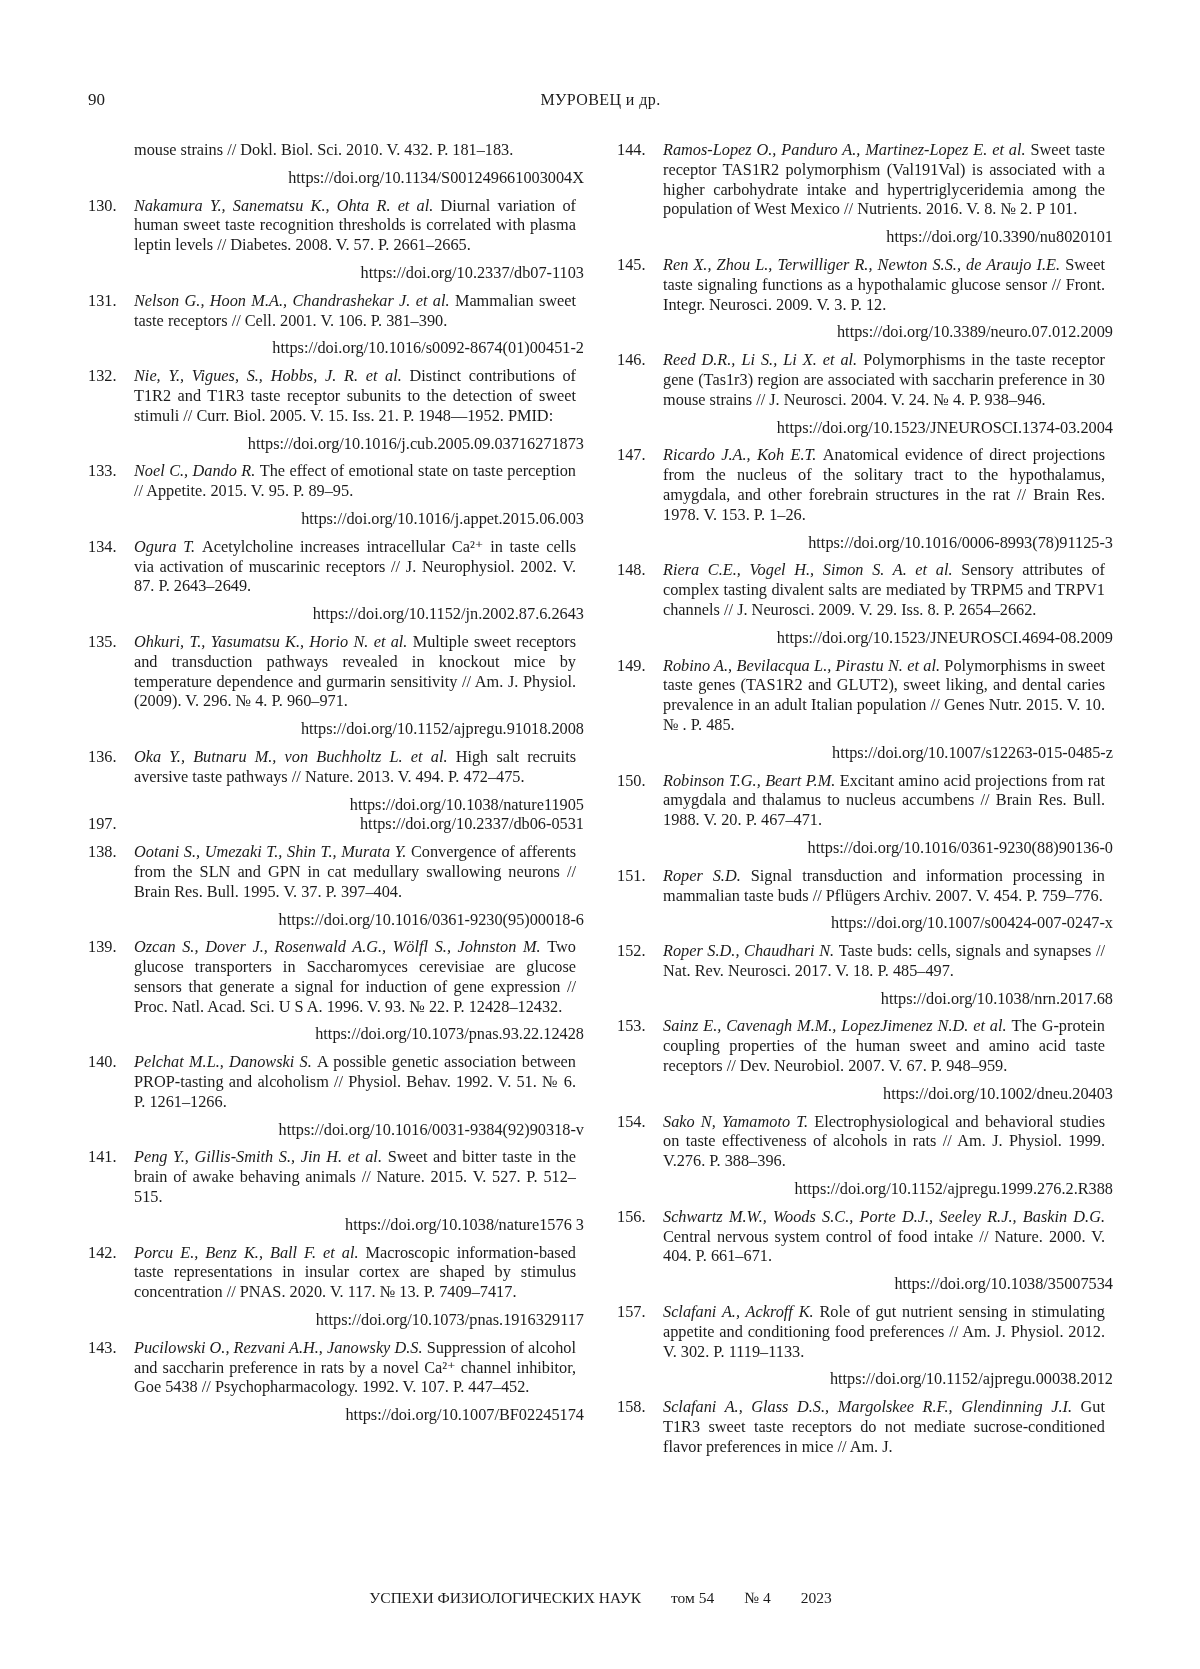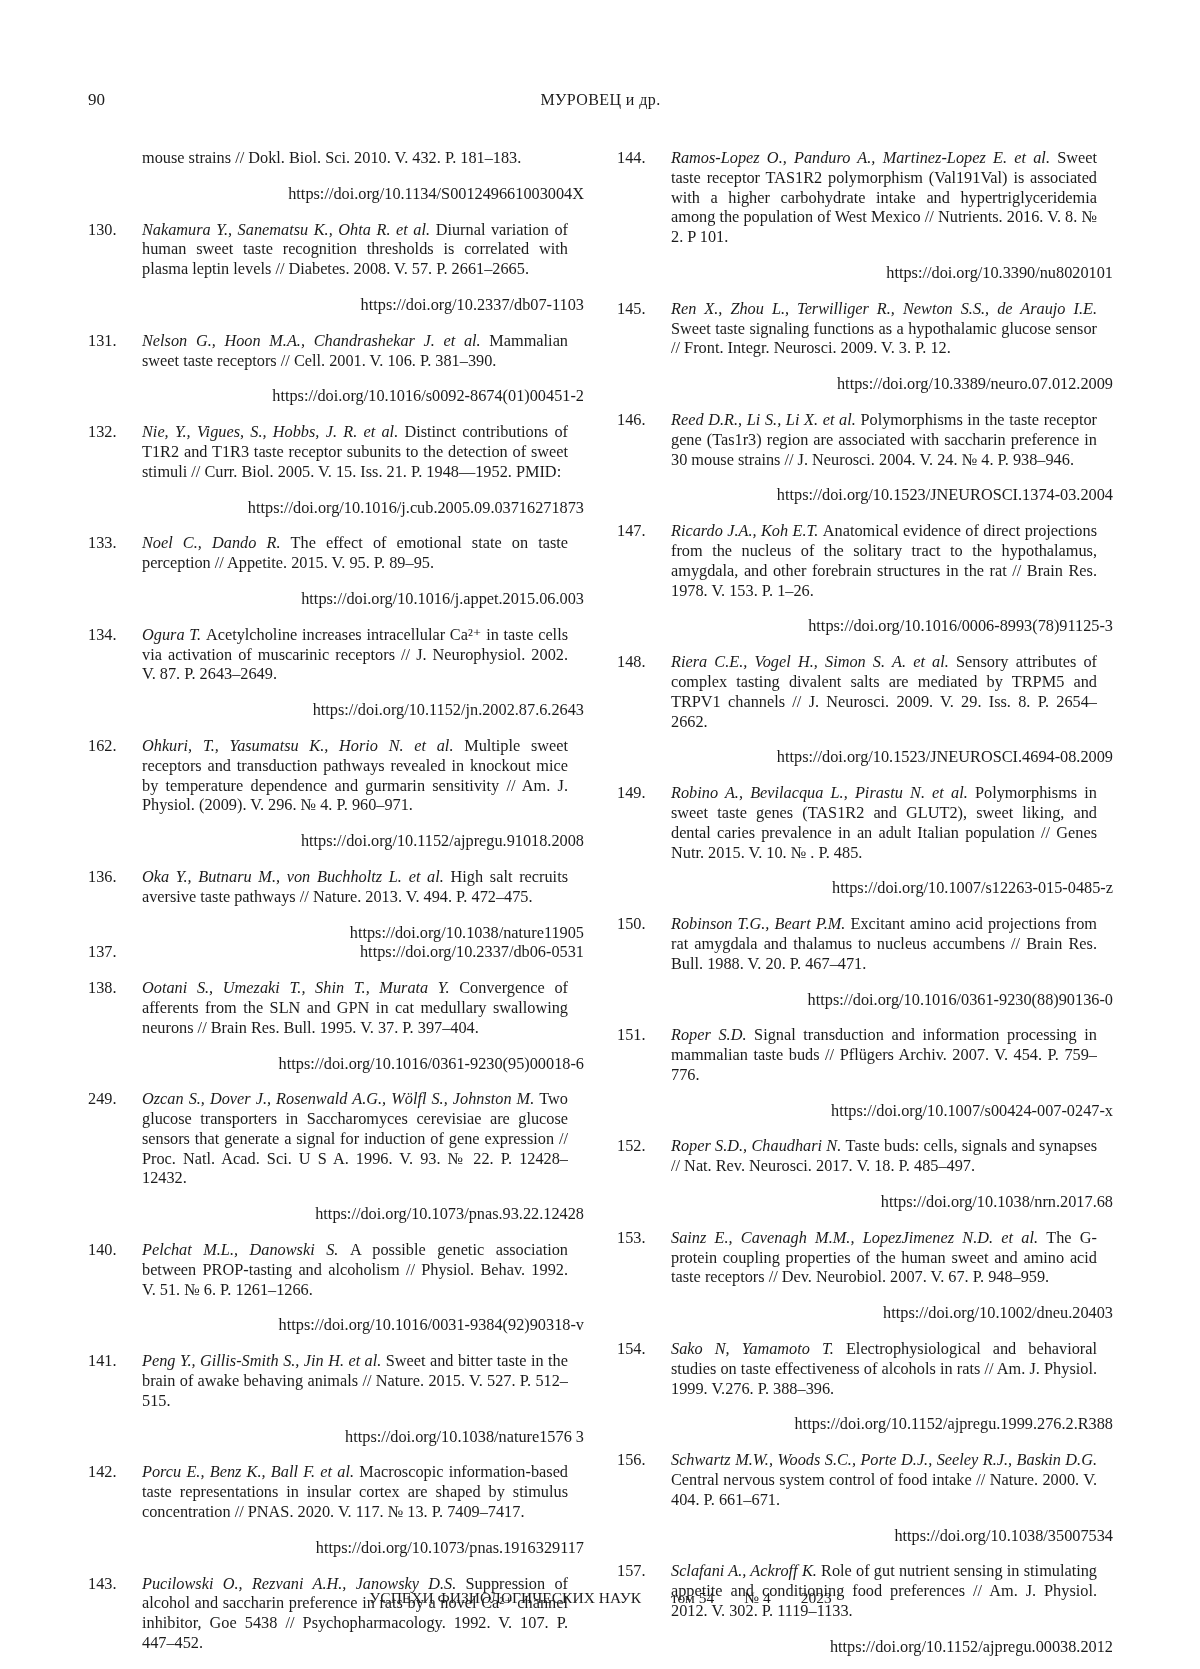--- a/index.html
+++ b/index.html
@@ -47,21 +47,21 @@
     position: relative;
     padding-left: 38px;
   }
   .ref-num {
     position: absolute;
     left: 0;
     top: 0;
     white-space: nowrap;
   }
   .ref-body {
-    margin: 16px;
+    margin: 8px;
     text-align: justify;
     text-justify: inter-word;
   }
   .authors { font-style: italic; }
   .doi {
     text-align: right;
     word-break: break-all;
   }
   .journal-footer {
     position: absolute;
@@ -116,44 +116,44 @@
     <div class="doi">https://doi.org/10.1016/j.appet.2015.06.003</div>
   </div>
 
   <div class="ref">
     <span class="ref-num">134.</span>
     <p class="ref-body"><i class="authors">Ogura T. </i><span>Acetylcholine increases intracellular Ca²⁺ in taste cells via activation of muscarinic receptors // J. Neurophysiol. 2002. V. 87. P. 2643–2649.</span></p>
     <div class="doi">https://doi.org/10.1152/jn.2002.87.6.2643</div>
   </div>
 
   <div class="ref">
-    <span class="ref-num">162.</span>
+    <span class="ref-num">135.</span>
     <p class="ref-body"><i class="authors">Ohkuri, T., Yasumatsu K., Horio N. et al. </i><span>Multiple sweet receptors and transduction pathways revealed in knockout mice by temperature dependence and gurmarin sensitivity // Am. J. Physiol. (2009). V. 296. № 4. P. 960–971.</span></p>
     <div class="doi">https://doi.org/10.1152/ajpregu.91018.2008</div>
   </div>
 
   <div class="ref">
     <span class="ref-num">136.</span>
     <p class="ref-body"><i class="authors">Oka Y., Butnaru M., von Buchholtz L. et al. </i><span>High salt recruits aversive taste pathways // Nature. 2013. V. 494. P. 472–475.</span></p>
     <div class="doi">https://doi.org/10.1038/nature11905</div>
   </div>
 
   <div class="ref">
-    <span class="ref-num">137.</span>
+    <span class="ref-num">197.</span>
     <div class="doi">https://doi.org/10.2337/db06-0531</div>
   </div>
 
   <div class="ref">
     <span class="ref-num">138.</span>
     <p class="ref-body"><i class="authors">Ootani S., Umezaki T., Shin T., Murata Y. </i><span>Convergence of afferents from the SLN and GPN in cat medullary swallowing neurons // Brain Res. Bull. 1995. V. 37. P. 397–404.</span></p>
     <div class="doi">https://doi.org/10.1016/0361-9230(95)00018-6</div>
   </div>
 
   <div class="ref">
-    <span class="ref-num">249.</span>
+    <span class="ref-num">139.</span>
     <p class="ref-body"><i class="authors">Ozcan S., Dover J., Rosenwald A.G., Wölfl S., Johnston M. </i><span>Two glucose transporters in Saccharomyces cerevisiae are glucose sensors that generate a signal for induction of gene expression // Proc. Natl. Acad. Sci. U S A. 1996. V. 93. № 22. P. 12428–12432.</span></p>
     <div class="doi">https://doi.org/10.1073/pnas.93.22.12428</div>
   </div>
 
   <div class="ref">
     <span class="ref-num">140.</span>
     <p class="ref-body"><i class="authors">Pelchat M.L., Danowski S. </i><span>A possible genetic association between PROP-tasting and alcoholism // Physiol. Behav. 1992. V. 51. № 6. P. 1261–1266.</span></p>
     <div class="doi">https://doi.org/10.1016/0031-9384(92)90318-v</div>
   </div>
 

